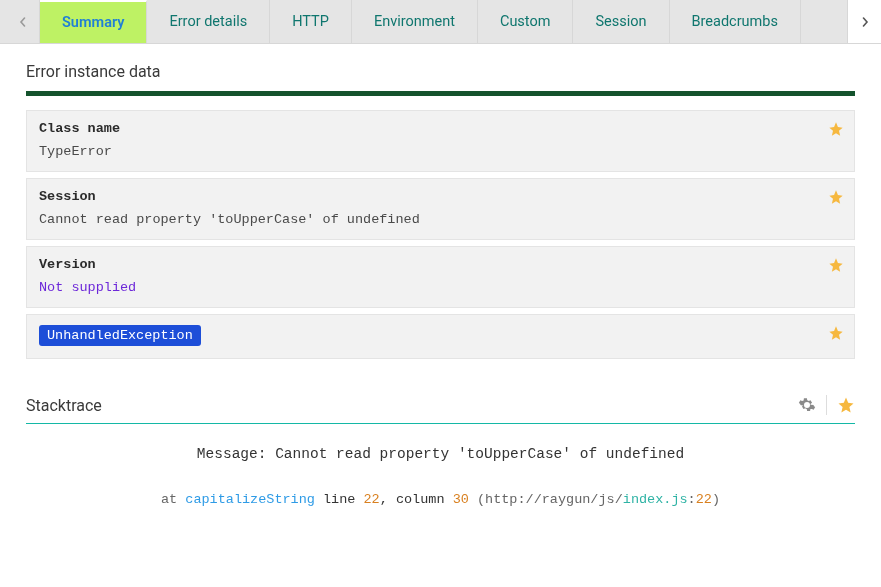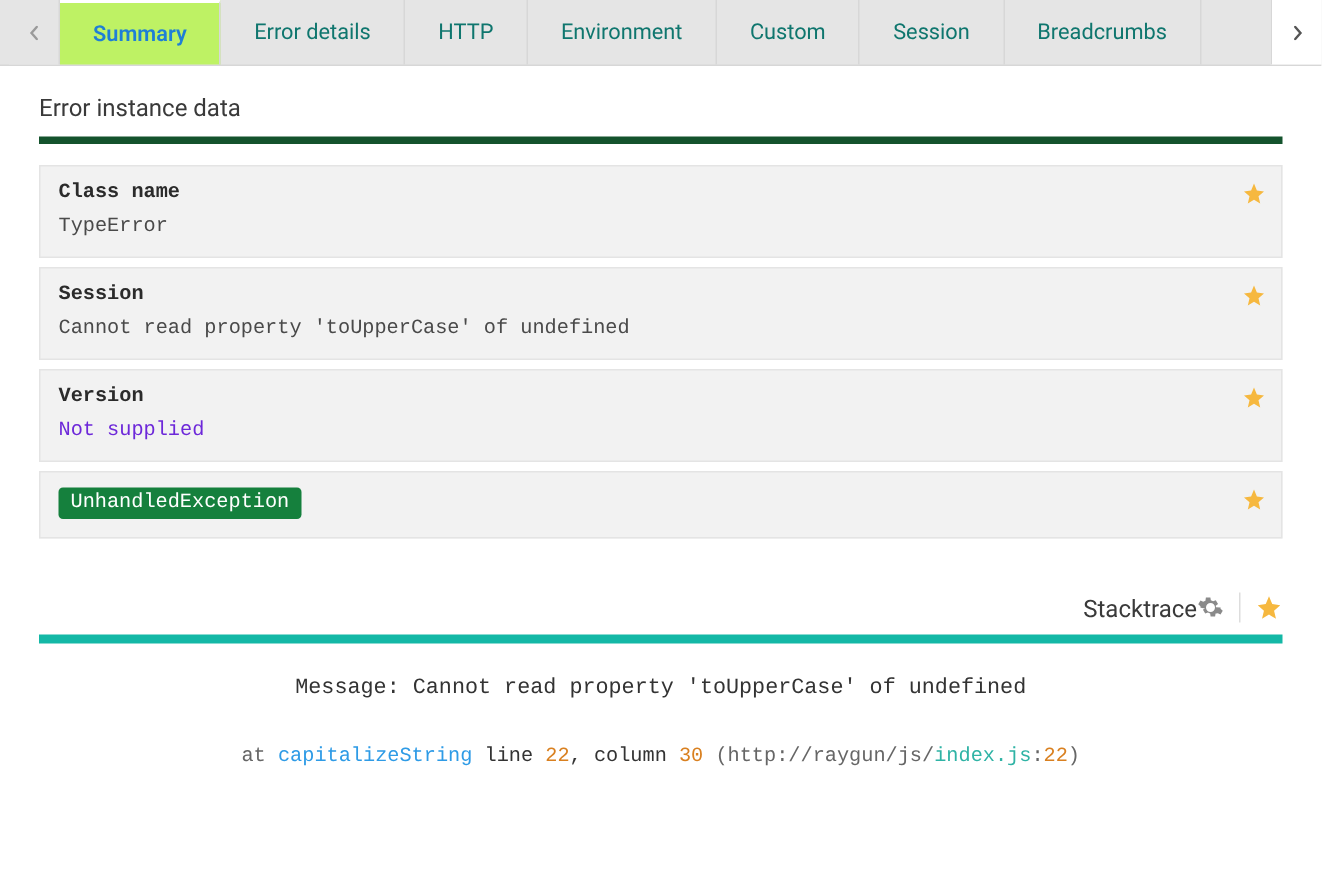--- a/index.html
+++ b/index.html
@@ -61,22 +61,22 @@
   .section-title {
     font-size: 16px;
     color: #3a3a3a;
     padding-bottom: 10px;
     border-bottom: 5px solid #14532d;
     margin-bottom: 14px;
   }
   .section-head {
     display: flex;
     align-items: center;
-    justify-content: flex-end;
-    border-bottom: 6px solid #14b8a6;
+    justify-content: space-between;
+    border-bottom: 1px solid #14b8a6;
     margin-bottom: 20px;
     padding-bottom: 8px;
   }
   .section-head .section-title {
     border: none; margin: 0; padding: 0;
   }
   .info-block {
     background: #f2f2f2;
     border: 1px solid #e4e4e4;
     padding: 10px 12px 12px 12px;
@@ -91,21 +91,21 @@
     margin-bottom: 8px;
   }
   .info-value {
     font-family: "SFMono-Regular", Consolas, "Liberation Mono", Menlo, monospace;
     font-size: 13.5px;
     color: #4a4a4a;
   }
   .link { color: #6d28d9; }
   .tag-pill {
     display: inline-block;
-    background: #15803d;
+    background: #1d4ed8;
     color: #fff;
     font-family: "SFMono-Regular", Consolas, "Liberation Mono", Menlo, monospace;
     font-size: 13.5px;
     padding: 3px 8px;
     border-radius: 3px;
   }
   .star {
     position: absolute;
     top: 10px;
     right: 10px;

